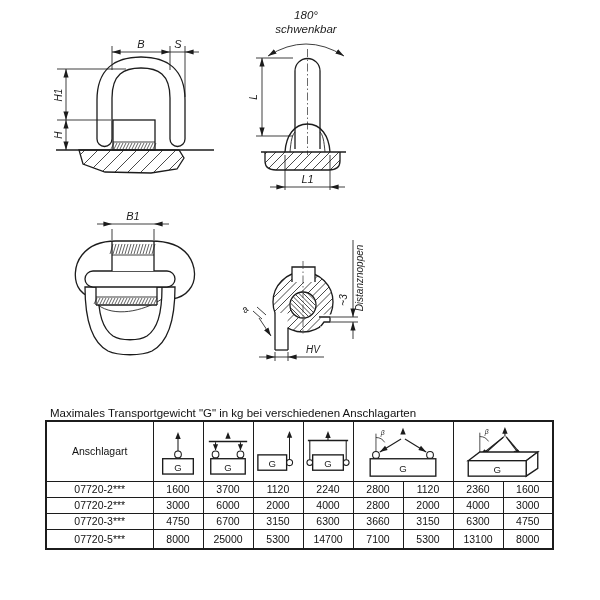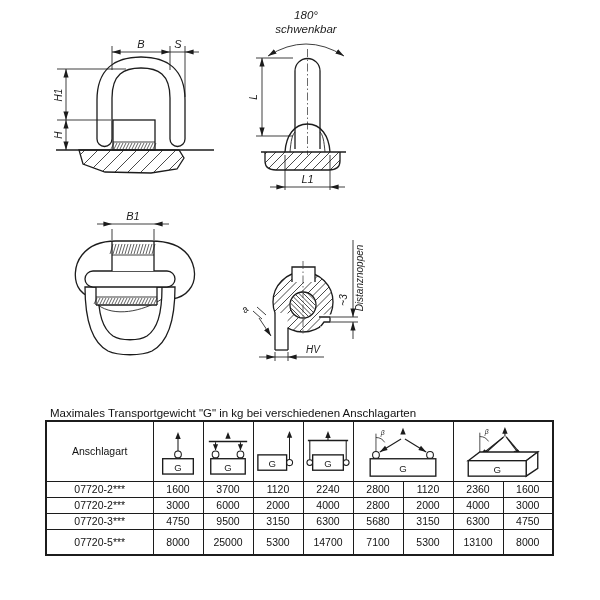--- a/index.html
+++ b/index.html
@@ -472,29 +472,29 @@
       <td>2000</td>
       <td>4000</td>
       <td>2800</td>
       <td>2000</td>
       <td>4000</td>
       <td>3000</td>
     </tr>
     <tr style="height:16px">
       <td>07720-3***</td>
       <td>4750</td>
-      <td>9500</td>
+      <td>6700</td>
       <td>3150</td>
       <td>6300</td>
-      <td>5680</td>
+      <td>3660</td>
       <td>3150</td>
       <td>6300</td>
       <td>4750</td>
     </tr>
-    <tr style="height:26px">
+    <tr style="height:20px">
       <td>07720-5***</td>
       <td>8000</td>
       <td>25000</td>
       <td>5300</td>
       <td>14700</td>
       <td>7100</td>
       <td>5300</td>
       <td>13100</td>
       <td>8000</td>
     </tr>

